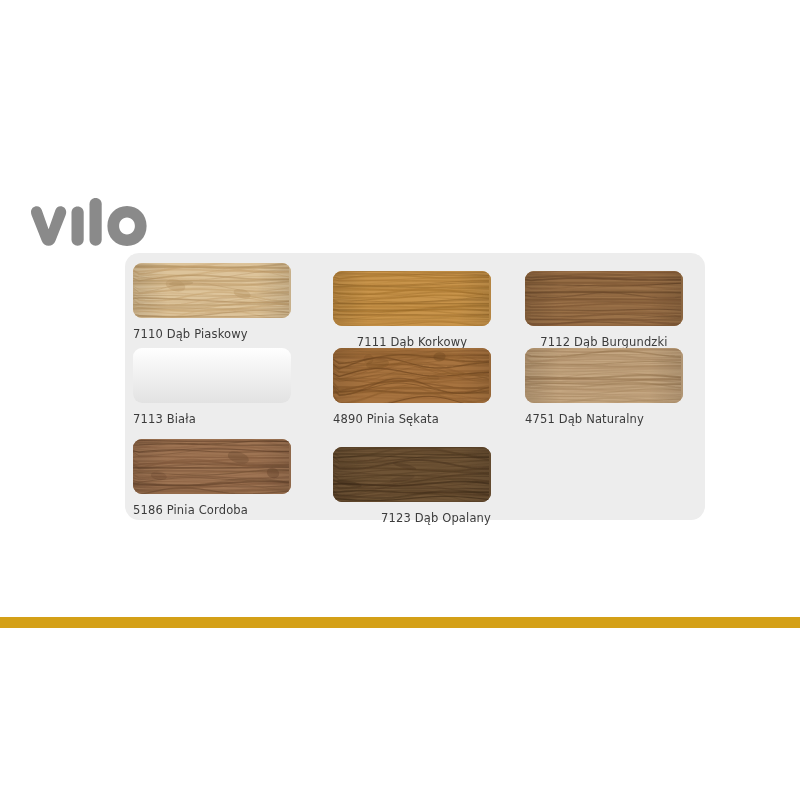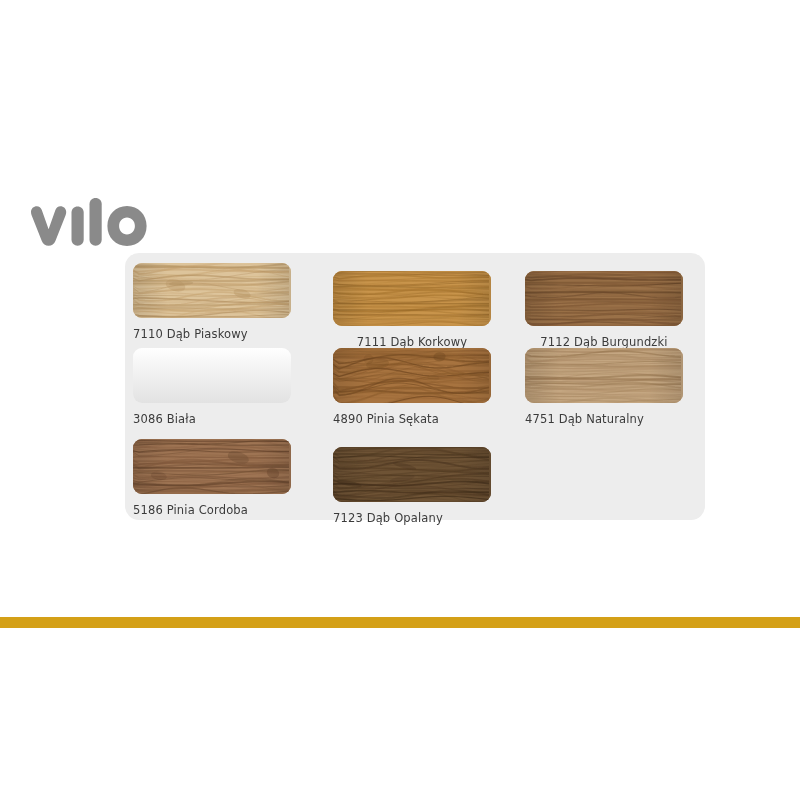--- a/index.html
+++ b/index.html
@@ -69,21 +69,21 @@
 
   
   .col-1 { left: 8px; }
   .col-2 { left: 208px; }
   .col-3 { left: 400px; }
   
   .row-1-a { top: 10px; }
   .row-1-b { top: 18px; text-align: center; }
   .row-2-a { top: 95px; }
   .row-3-a { top: 186px; }
-  .row-3-b { top: 194px; }
+  .row-3-b { top: 194px; text-align: right; }
 
   
   #gold-bar {
     position: absolute;
     left: 0;
     top: 617px;
     width: 800px;
     height: 11px;
   }
 </style>
@@ -325,21 +325,21 @@
             <rect width="158" height="55" fill="url(#wg4)"></rect>
             <defs>
               <linearGradient id="wg4" x1="0" y1="0" x2="0" y2="1">
                 <stop offset="0%" stop-color="#ffffff"></stop>
                 <stop offset="35%" stop-color="#f4f4f4"></stop>
                 <stop offset="100%" stop-color="#e2e2e2"></stop>
               </linearGradient>
             </defs>
           </svg>
         </div>
-        <div class="swatch-label">3086 Biała</div>
+        <div class="swatch-label">7113 Biała</div>
       </div>
       <div class="swatch-cell col-2 row-2-a">
         <div class="swatch-chip" style="background: rgb(167, 115, 63);">
           <svg width="158" height="55" viewBox="0 0 158 55" preserveAspectRatio="none" class="grain">
             <rect width="158" height="55" fill="#a7733f"></rect>
             <path d="M 0 0.35 L 6 -0.09 L 12 0.25 L 18 0.65 L 24 1.12 L 30 1.61 L 36 2.09 L 42 2.52 L 48 2.87 L 54 3.09 L 60 3.16 L 66 3.06 L 72 2.77 L 78 2.29 L 84 1.64 L 90 0.85 L 96 -0.04 L 102 -0.97 L 108 -1.90 L 114 -2.75 L 120 -3.47 L 126 -4.00 L 132 -4.30 L 138 -4.34 L 144 -4.10 L 150 -3.59 L 156 -2.83" fill="none" stroke="#8a5b2c" stroke-width="1.53" opacity="0.35"></path>
             <path d="M 0 1.20 L 6 0.87 L 12 1.39 L 18 1.98 L 24 2.62 L 30 3.29 L 36 3.95 L 42 4.57 L 48 5.12 L 54 5.56 L 60 5.87 L 66 6.02 L 72 5.99 L 78 5.77 L 84 5.36 L 90 4.75 L 96 3.98 L 102 3.04 L 108 1.99 L 114 0.85 L 120 -0.33 L 126 -1.50 L 132 -2.62 L 138 -3.64 L 144 -4.51 L 150 -5.20 L 156 -5.67" fill="none" stroke="#8a5b2c" stroke-width="1.69" opacity="0.27"></path>
             <path d="M 0 3.23 L 6 2.67 L 12 1.97 L 18 1.41 L 24 1.01 L 30 0.77 L 36 0.69 L 42 0.75 L 48 0.93 L 54 1.20 L 60 1.53 L 66 1.89 L 72 2.26 L 78 2.60 L 84 2.91 L 90 3.15 L 96 3.34 L 102 3.46 L 108 3.53 L 114 3.55 L 120 3.52 L 126 3.47 L 132 3.41 L 138 3.35 L 144 3.30 L 150 3.26 L 156 3.23" fill="none" stroke="#8a5b2c" stroke-width="1.58" opacity="0.31"></path>
             <path d="M 0 3.75 L 6 3.42 L 12 3.50 L 18 3.58 L 24 3.66 L 30 3.71 L 36 3.74 L 42 3.75 L 48 3.75 L 54 3.75 L 60 3.76 L 66 3.79 L 72 3.84 L 78 3.89 L 84 3.93 L 90 3.95 L 96 3.93 L 102 3.84 L 108 3.69 L 114 3.47 L 120 3.21 L 126 2.92 L 132 2.65 L 138 2.43 L 144 2.32 L 150 2.36 L 156 2.57" fill="none" stroke="#6d451e" stroke-width="1.32" opacity="0.20"></path>
             <path d="M 0 5.39 L 6 5.20 L 12 5.24 L 18 5.29 L 24 5.32 L 30 5.35 L 36 5.37 L 42 5.38 L 48 5.39 L 54 5.38 L 60 5.37 L 66 5.36 L 72 5.35 L 78 5.34 L 84 5.34 L 90 5.36 L 96 5.39 L 102 5.44 L 108 5.50 L 114 5.59 L 120 5.70 L 126 5.83 L 132 5.97 L 138 6.13 L 144 6.30 L 150 6.48 L 156 6.65" fill="none" stroke="#8a5b2c" stroke-width="1.61" opacity="0.40"></path>

